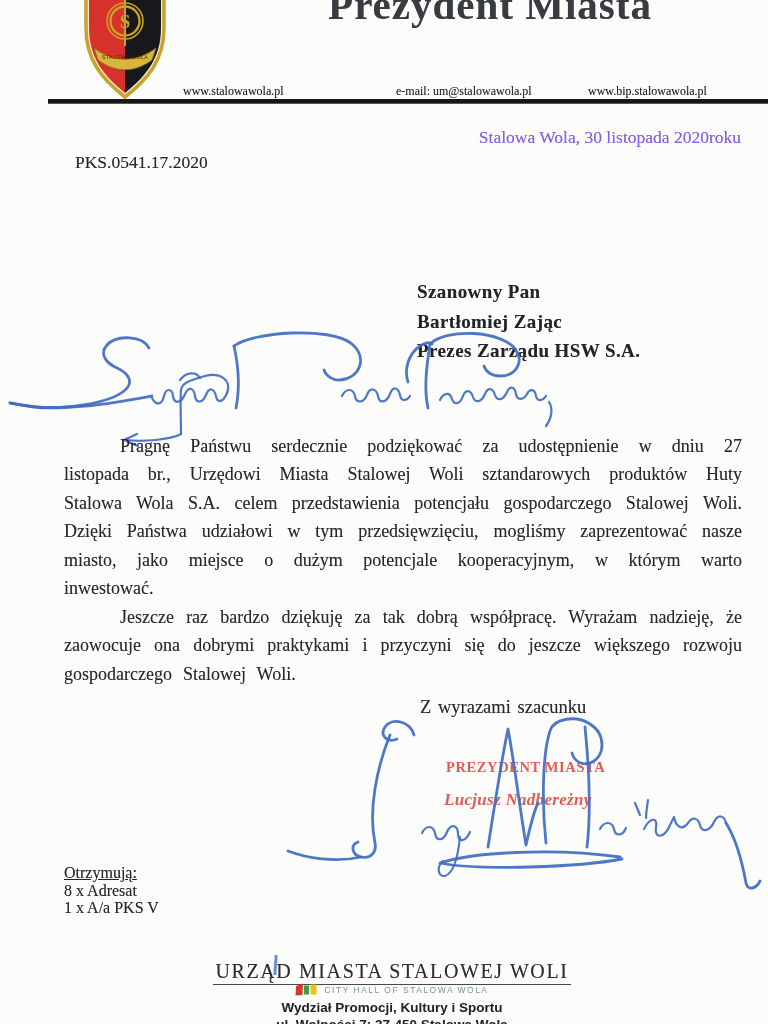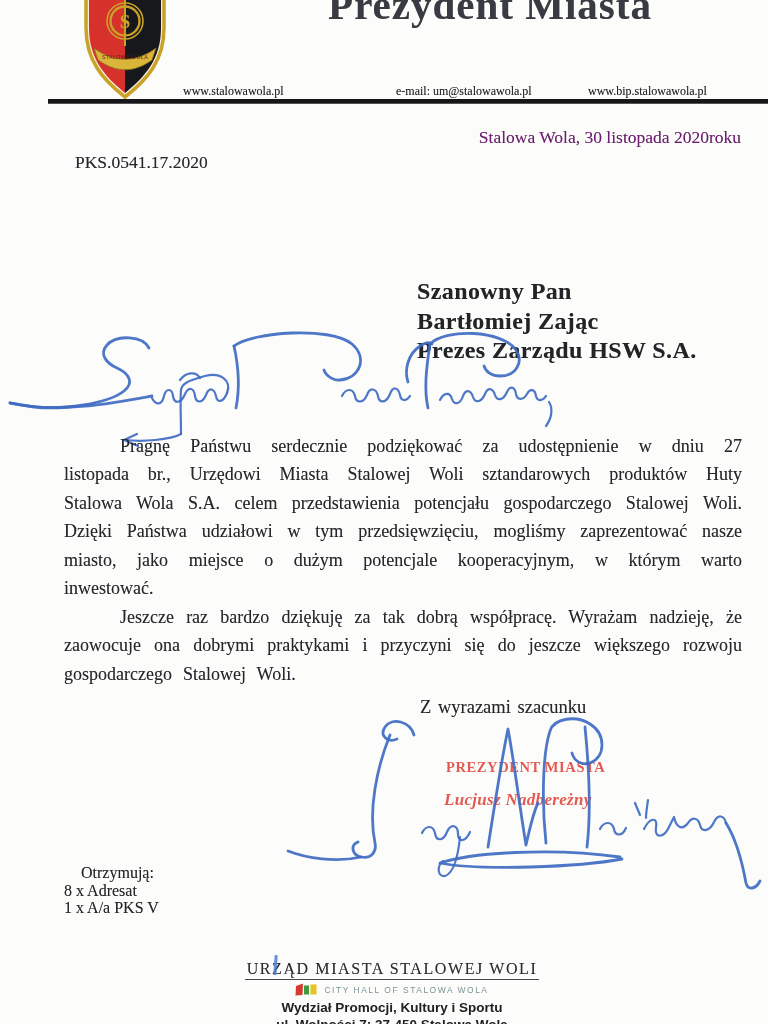--- a/index.html
+++ b/index.html
@@ -14,48 +14,48 @@
   .lh-title{
     left:250px;top:-21px;width:480px;text-align:center;
     font-size:41px;line-height:53px;font-weight:700;color:#383b41;letter-spacing:1px;
   }
   .contact{top:84px;font-size:12px;color:#1e1e22;}
   .contact.c1{left:183px;}
   .contact.c2{left:368px;margin-left:28px;}
   .contact.c3{left:588px;}
   .header-rule{left:48px;top:99px;width:720px;height:4px;background:#17171a;border-bottom:1px solid #555;}
   
-  .place-date{top:127px;right:27px;font-size:17.5px;color:#701a75;}
+  .place-date{top:127px;right:27px;font-size:17.5px;color:#8b5cf6;}
   .reference{top:152px;left:75px;font-size:17.5px;color:#26272c;}
   
-  .recipient{left:417px;top:277px;font-size:24px;font-weight:700;line-height:29.5px;letter-spacing:.4px;color:#232428;}
+  .recipient{left:417px;top:277px;font-size:19px;font-weight:700;line-height:29.5px;letter-spacing:.4px;color:#232428;}
   
   .hw-greeting{left:0;top:330px;width:560px;height:118px;}
   .ink{stroke:#3f6dc2;stroke-width:2.8;fill:none;stroke-linecap:round;stroke-linejoin:round;opacity:.92;}
   .ink.thin{stroke-width:2.2;}
   .sr-only{position:absolute;width:1px;height:1px;overflow:hidden;clip-path:inset(50%);white-space:nowrap;}
   
   .para{
     left:64px;width:678px;font-size:18px;line-height:28.4px;text-align:justify;
     text-indent:56px;word-spacing:6.5px;color:#26272c;
   }
   .para.p1{top:414px;}
   .para.p2{top:585px;}
   
   .closing{left:420px;top:697px;font-size:18.5px;word-spacing:2px;color:#26272c;}
   .stamp-title{left:446px;top:759px;font-size:14.5px;font-weight:700;letter-spacing:.6px;color:#e04a42;opacity:.9;}
   .stamp-name{left:444px;top:790px;font-size:17px;font-weight:700;font-style:italic;letter-spacing:.3px;color:#e04a42;opacity:.9;}
   .sig-svg{left:280px;top:715px;width:488px;height:175px;}
   
   .distribution{left:64px;top:864px;font-size:16px;line-height:17.5px;color:#232428;}
-  .distribution .hdr{margin-left:17px;}
+  .distribution .hdr{text-decoration:underline;}
   
   .footer-office{left:8px;top:960px;width:768px;text-align:center;}
   .footer-office span{
-    display:inline-block;font-size:16px;letter-spacing:1.6px;color:#2c2d32;
+    display:inline-block;font-size:20px;letter-spacing:1.6px;color:#2c2d32;
     border-bottom:1.6px solid #46474d;padding:0 2px 1px 2px;
   }
   .footer-en{left:8px;top:983px;width:768px;display:flex;justify-content:center;align-items:center;gap:5px;}
   .footer-en .en-label{
     font-family:"Liberation Sans",sans-serif;font-size:8.5px;letter-spacing:1.5px;color:#7a9395;
   }
   .footer-dept{left:8px;top:1000px;width:768px;text-align:center;
     font-family:"Liberation Sans",sans-serif;font-size:13.5px;font-weight:700;color:#202124;}
   .footer-addr{left:8px;top:1017px;width:768px;text-align:center;
     font-family:"Liberation Sans",sans-serif;font-size:13.5px;font-weight:700;color:#202124;}

